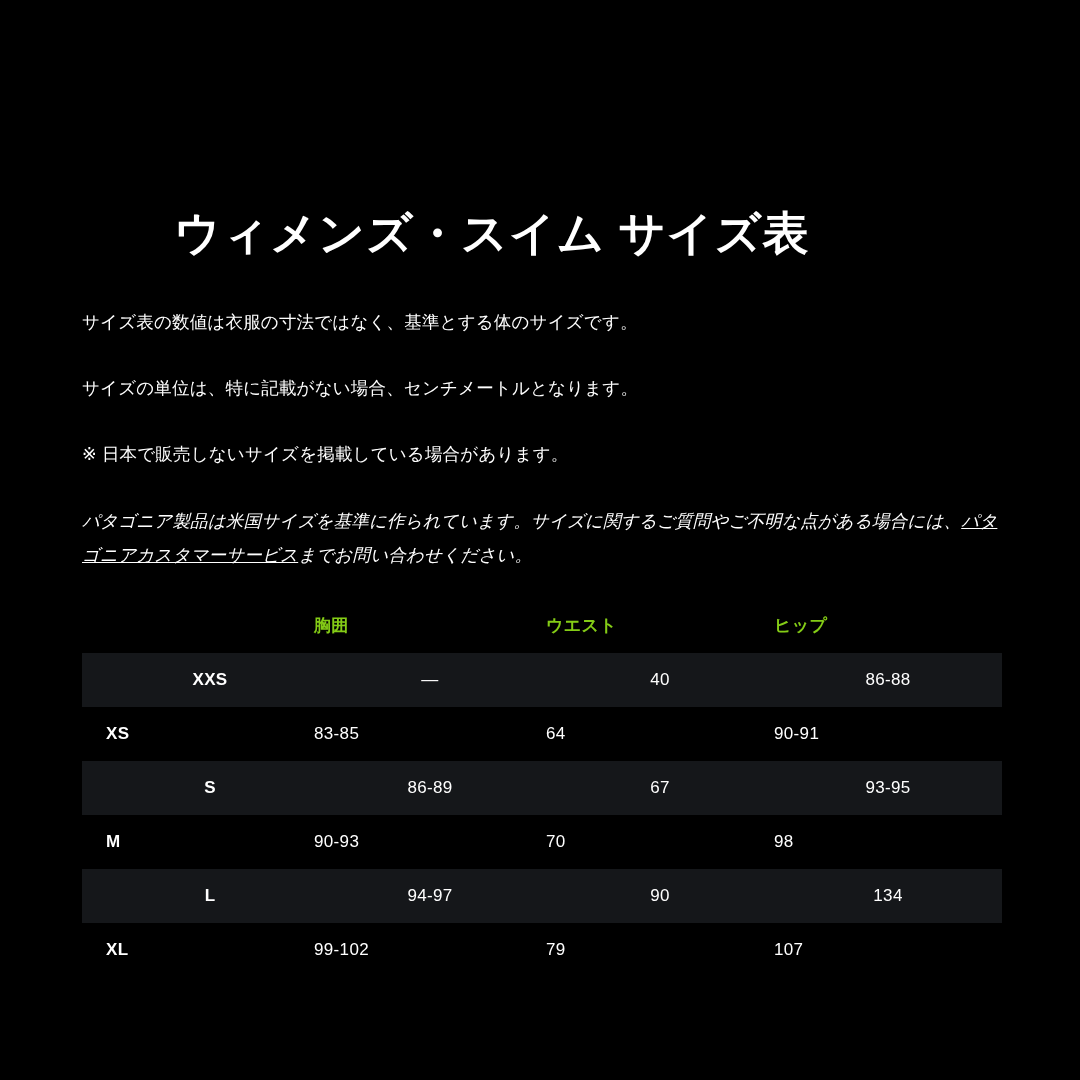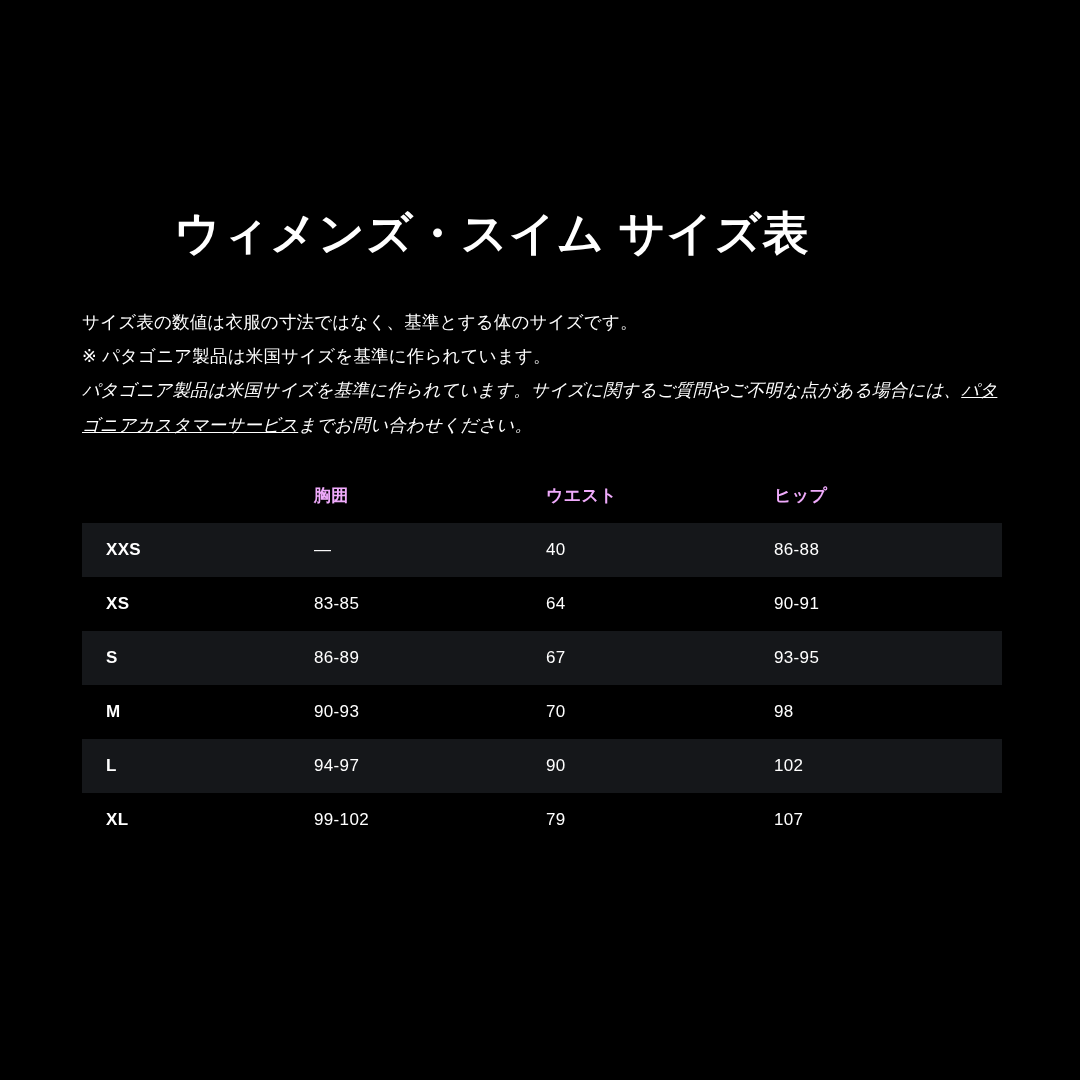--- a/index.html
+++ b/index.html
@@ -44,20 +44,21 @@
     margin: 0 0 36px 0;
     padding: 0;
   }
 
   .note-line {
     font-size: 17.5px;
     line-height: 1.95;
     letter-spacing: 0.01em;
     color: #ffffff;
     white-space: nowrap;
+    margin-top: 32px;
   }
 
   .note-line.wrapline {
     white-space: normal;
     font-style: italic;
   }
 
   .cs-link {
     text-decoration: underline;
     color: #ffffff;
@@ -73,21 +74,21 @@
   table.size-table col.c0 { width: 232px; }
   table.size-table col.c1 { width: 232px; }
   table.size-table col.c2 { width: 228px; }
   table.size-table col.c3 { width: 228px; }
 
   table.size-table thead th {
     font-size: 17px;
     font-weight: bold;
     text-align: left;
     padding: 6px 0 16px 0;
-    color: #f0abfc;
+    color: #84cc16;
     background: transparent;
     letter-spacing: 0.02em;
   }
 
   table.size-table thead th.head-size {
     padding-left: 24px;
   }
 
   table.size-table tbody td {
     font-size: 17px;
@@ -97,37 +98,39 @@
     vertical-align: middle;
   }
 
   table.size-table tbody td.size-cell {
     font-weight: bold;
     padding-left: 24px;
   }
 
   table.size-table tbody tr.alt td {
     background: #15171a;
+    text-align: center;
   }
 
   table.size-table tbody tr td:first-child {
     border-top-left-radius: 0;
   }
 </style>
 </head>
 <body>
 
 <div class="page">
   <div class="content">
 
     <h1 class="title">ウィメンズ・スイム サイズ表</h1>
 
     <div class="notes">
       <div class="note-line">サイズ表の数値は衣服の寸法ではなく、基準とする体のサイズです。</div>
-      <div class="note-line">※ パタゴニア製品は米国サイズを基準に作られています。</div>
+      <div class="note-line">サイズの単位は、特に記載がない場合、センチメートルとなります。</div>
+      <div class="note-line">※ 日本で販売しないサイズを掲載している場合があります。</div>
       <div class="note-line wrapline"><span>パタゴニア製品は米国サイズを基準に作られています。サイズに関するご質問やご不明な点がある場合には、</span><a class="cs-link">パタゴニアカスタマーサービス</a><span>までお問い合わせください。</span></div>
     </div>
 
     <table class="size-table">
       <colgroup>
         <col class="c0">
           <col class="c1">
           <col class="c2">
           <col class="c3">
       </colgroup>
@@ -161,21 +164,21 @@
         <tr>
           <td class="size-cell">M</td>
           <td>90-93</td>
           <td>70</td>
           <td>98</td>
         </tr>
         <tr class="alt">
           <td class="size-cell">L</td>
           <td>94-97</td>
           <td>90</td>
-          <td>102</td>
+          <td>134</td>
         </tr>
         <tr>
           <td class="size-cell">XL</td>
           <td>99-102</td>
           <td>79</td>
           <td>107</td>
         </tr>
       </tbody>
     </table>
 

